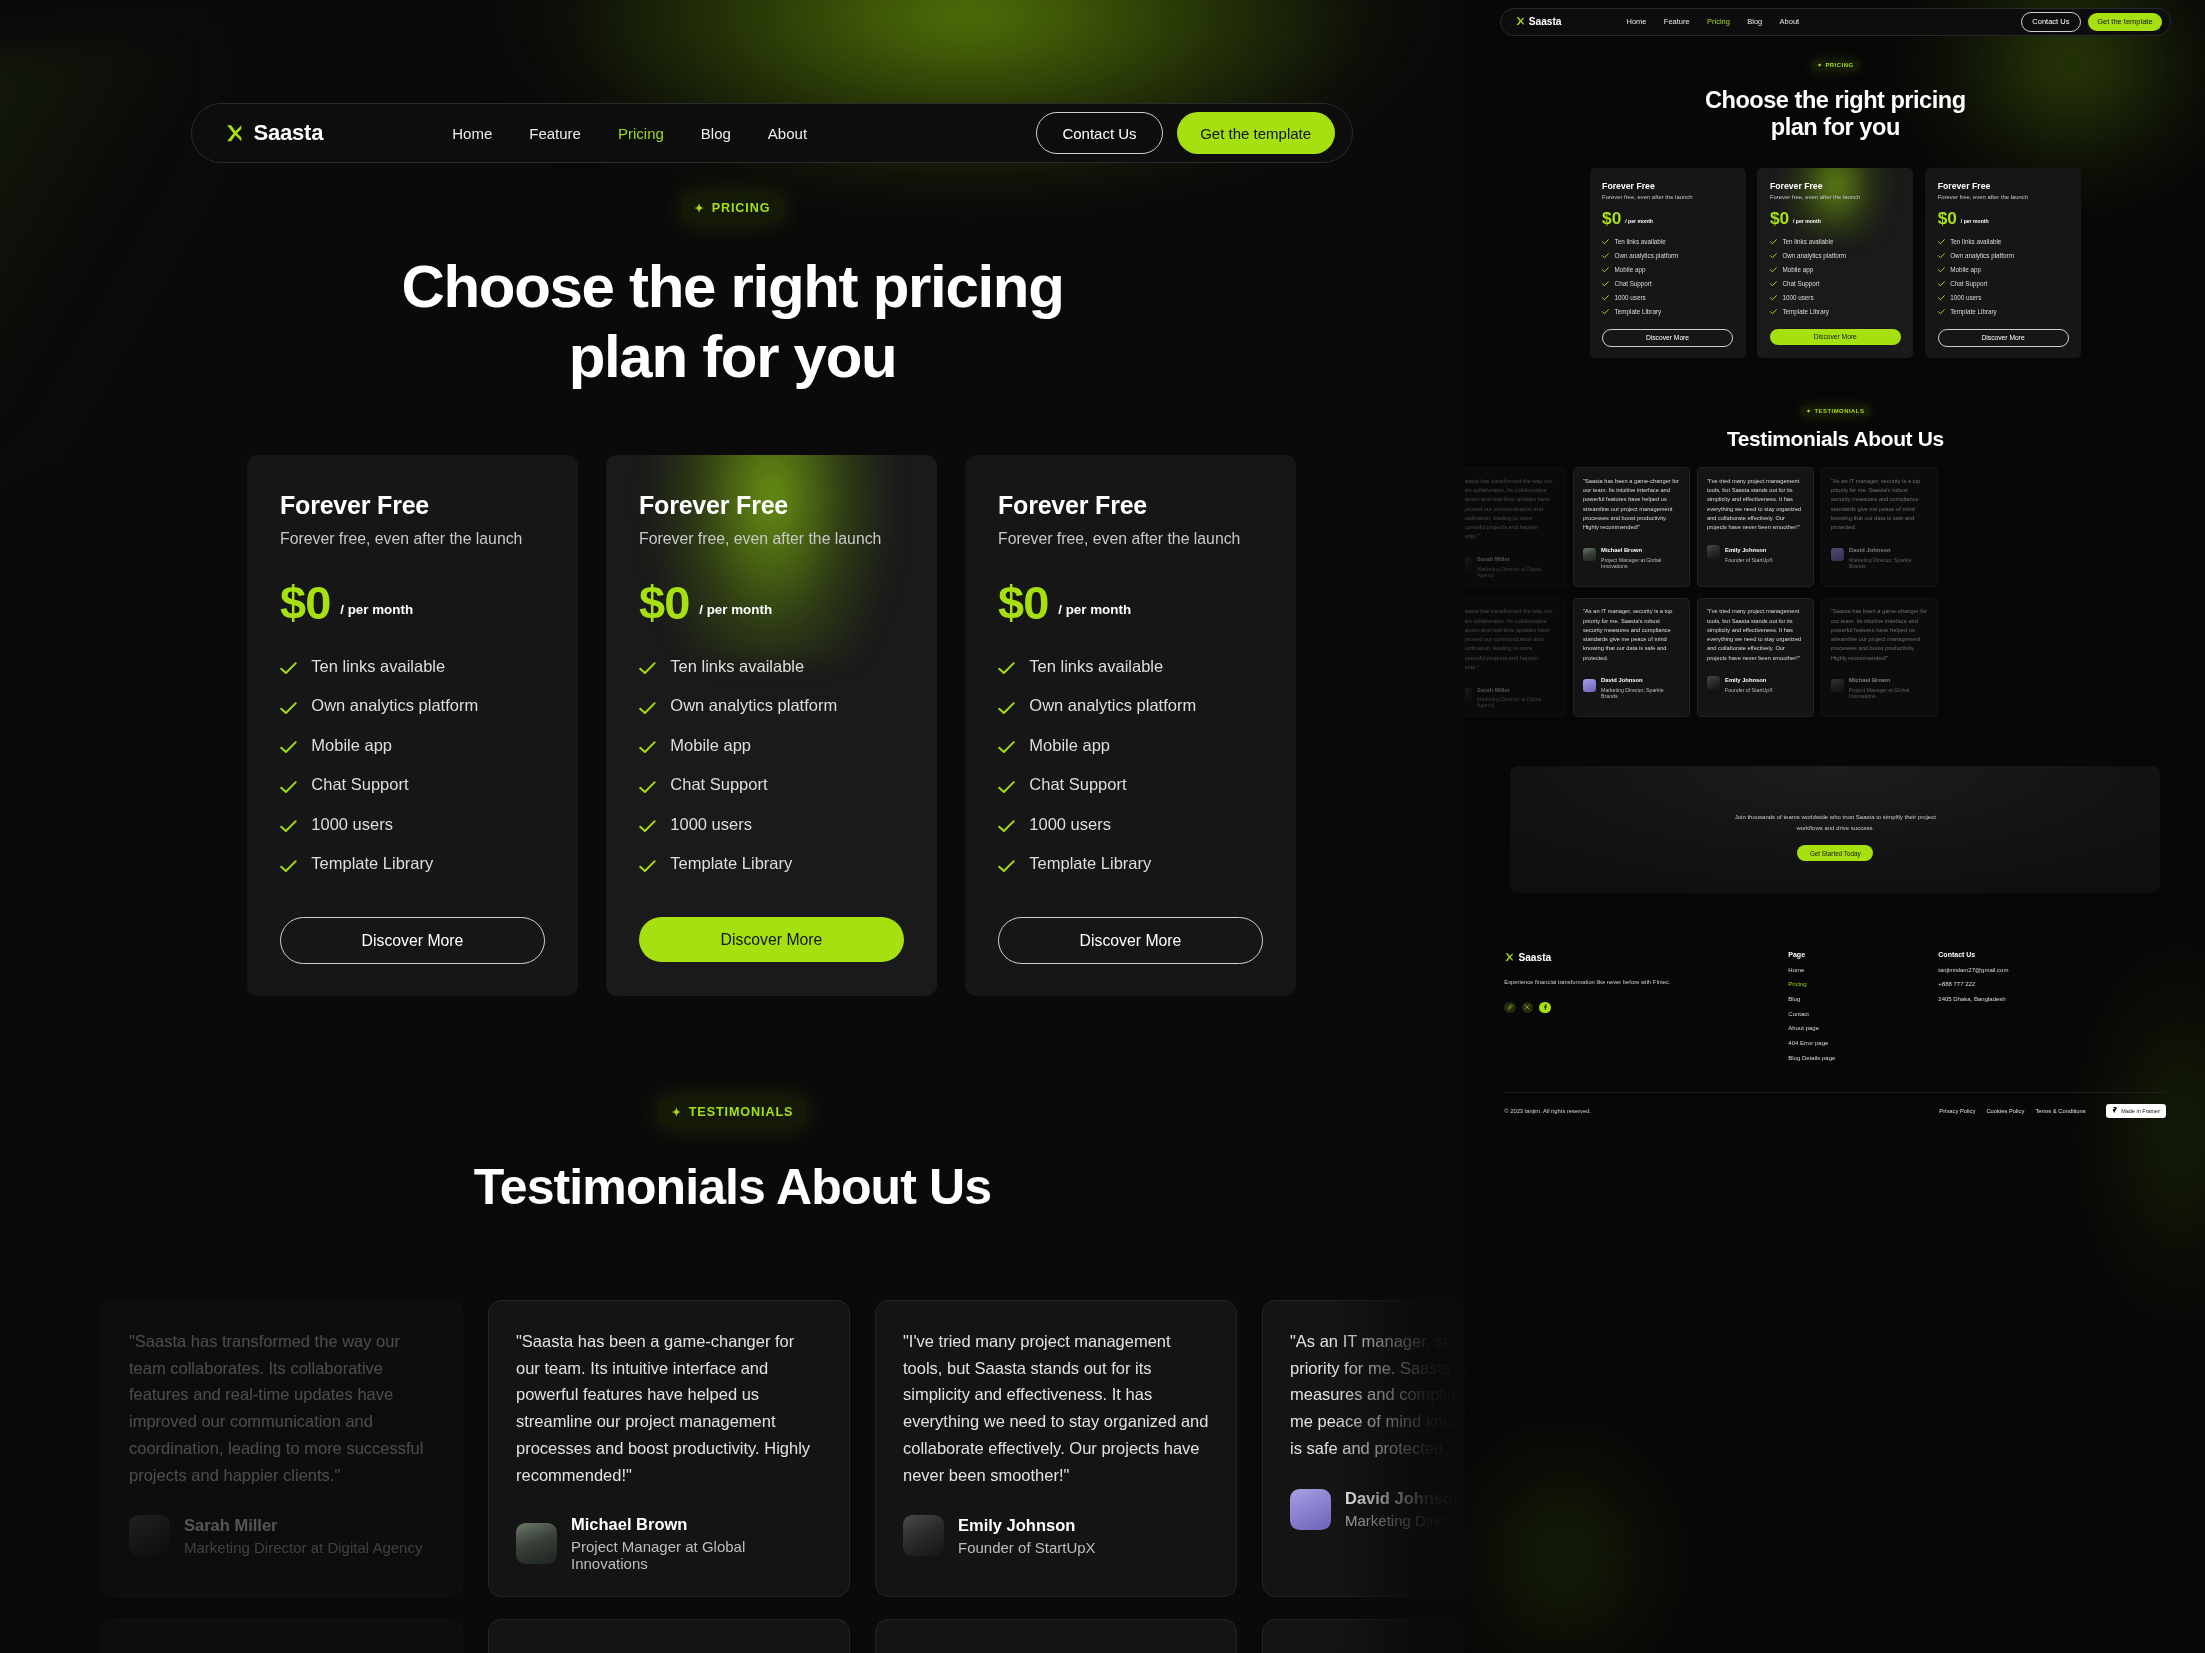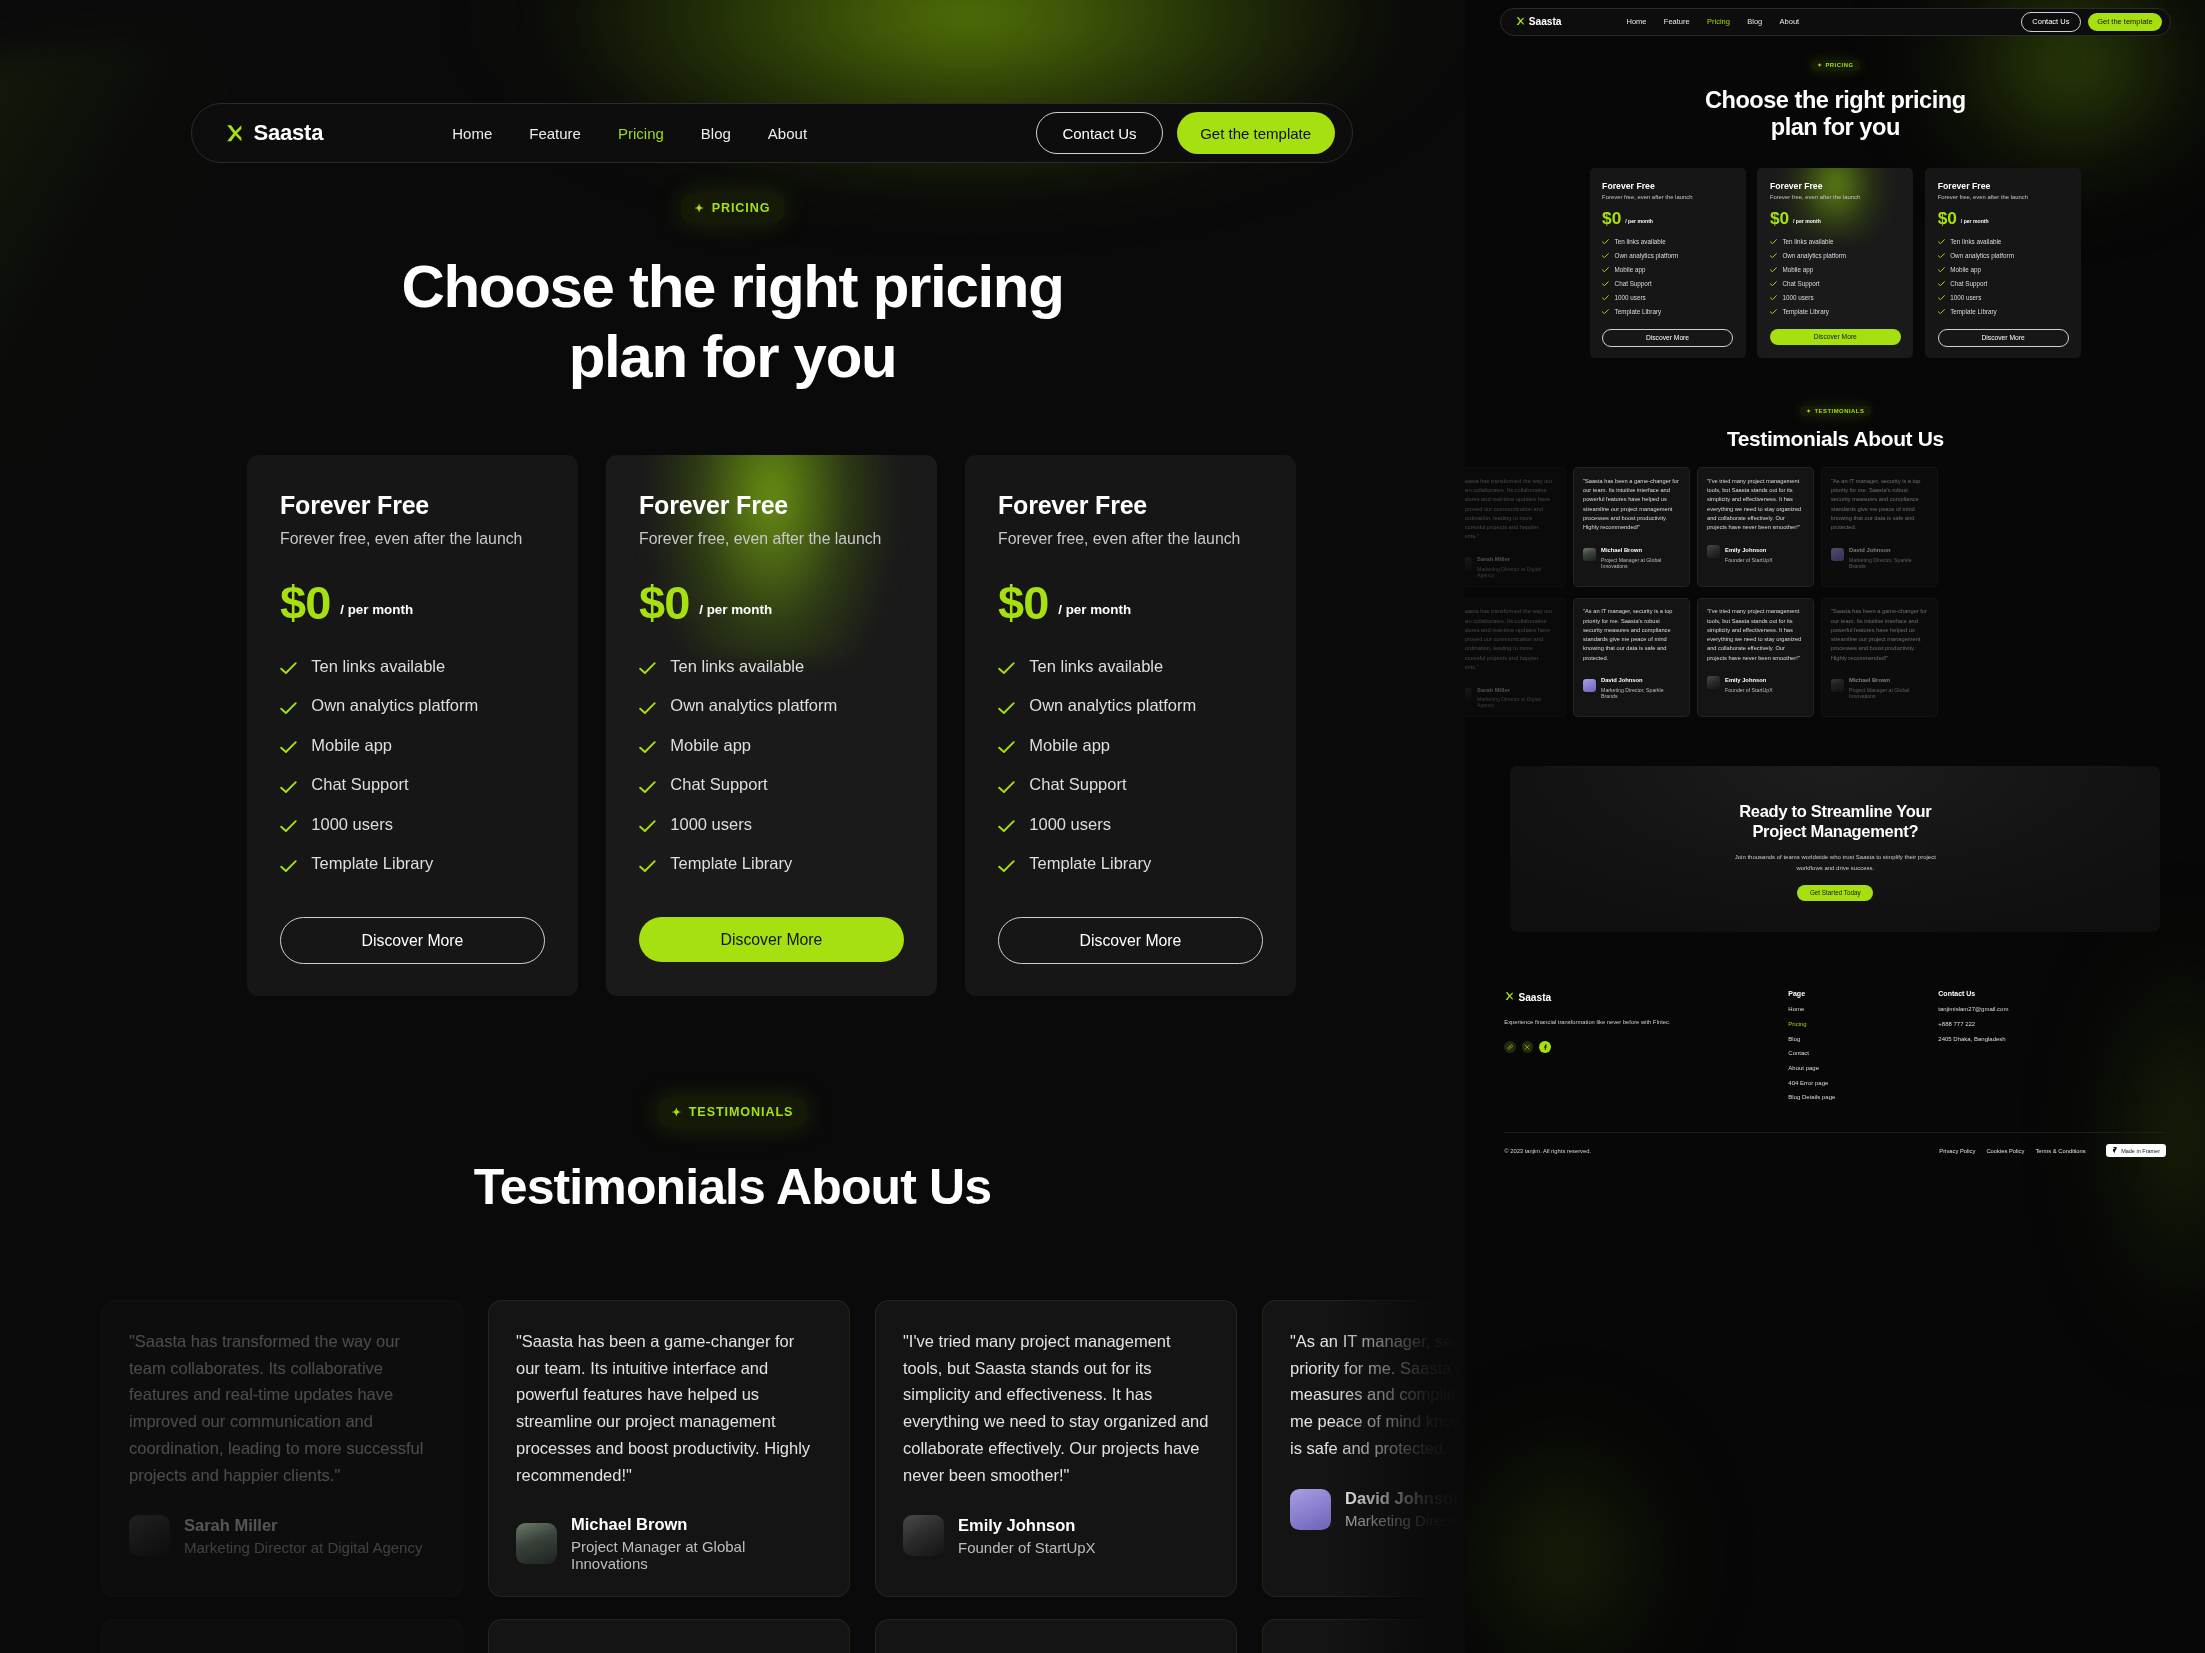--- a/index.html
+++ b/index.html
@@ -773,24 +773,20 @@
           <div class="pv-tq">"Saasta has been a game-changer for our team. Its intuitive interface and powerful features have helped us streamline our project management processes and boost productivity. Highly recommended!"</div>
           <div class="pv-tp">
             <span class="pv-tav av-mb"></span>
             <span><span class="pv-tn">Michael Brown</span>
             <span class="pv-tr" style="display:block">Project Manager at Global Innovations</span></span>
           </div>
         </div>
       </div>
 
       <div class="pv-cta">
-        <div class="pv-ctah">
-          <span>Ready to Streamline Your</span><br>
-          <span>Project Management?</span>
-        </div>
         <div class="pv-ctap">
           <span>Join thousands of teams worldwide who trust Saasta to simplify their project</span><br>
           <span>workflows and drive success.</span>
         </div>
         <button class="pv-ctab">Get Started Today</button>
       </div>
 
       <div class="pv-footer">
         <div class="pv-fcols">
           <div class="pv-fc1">

